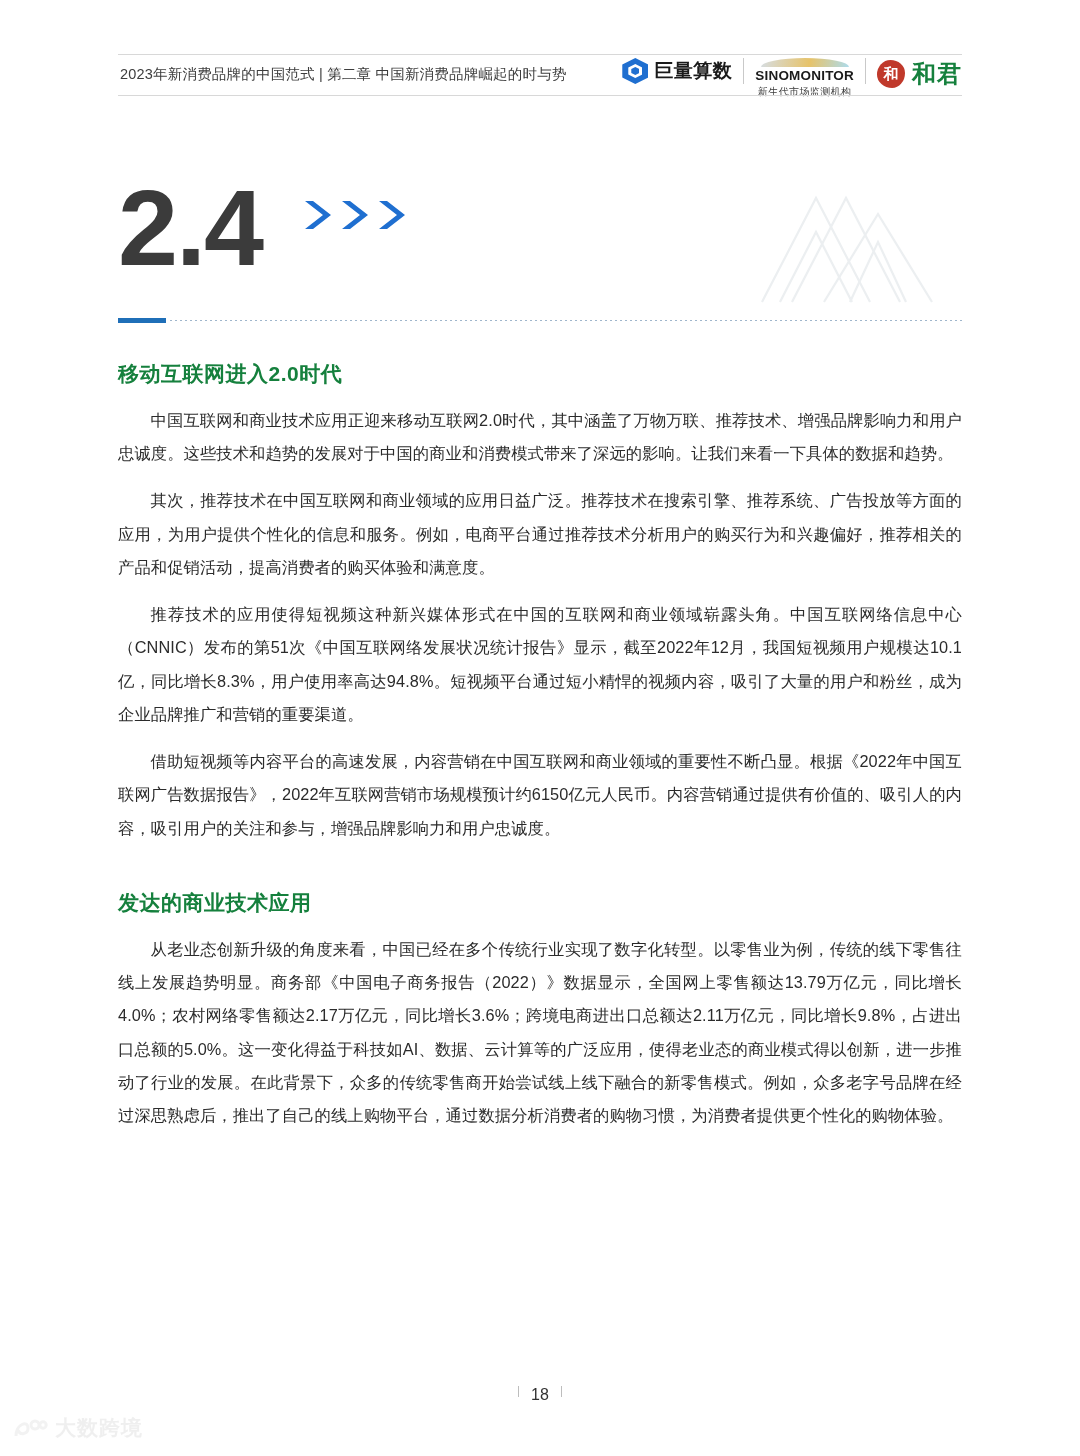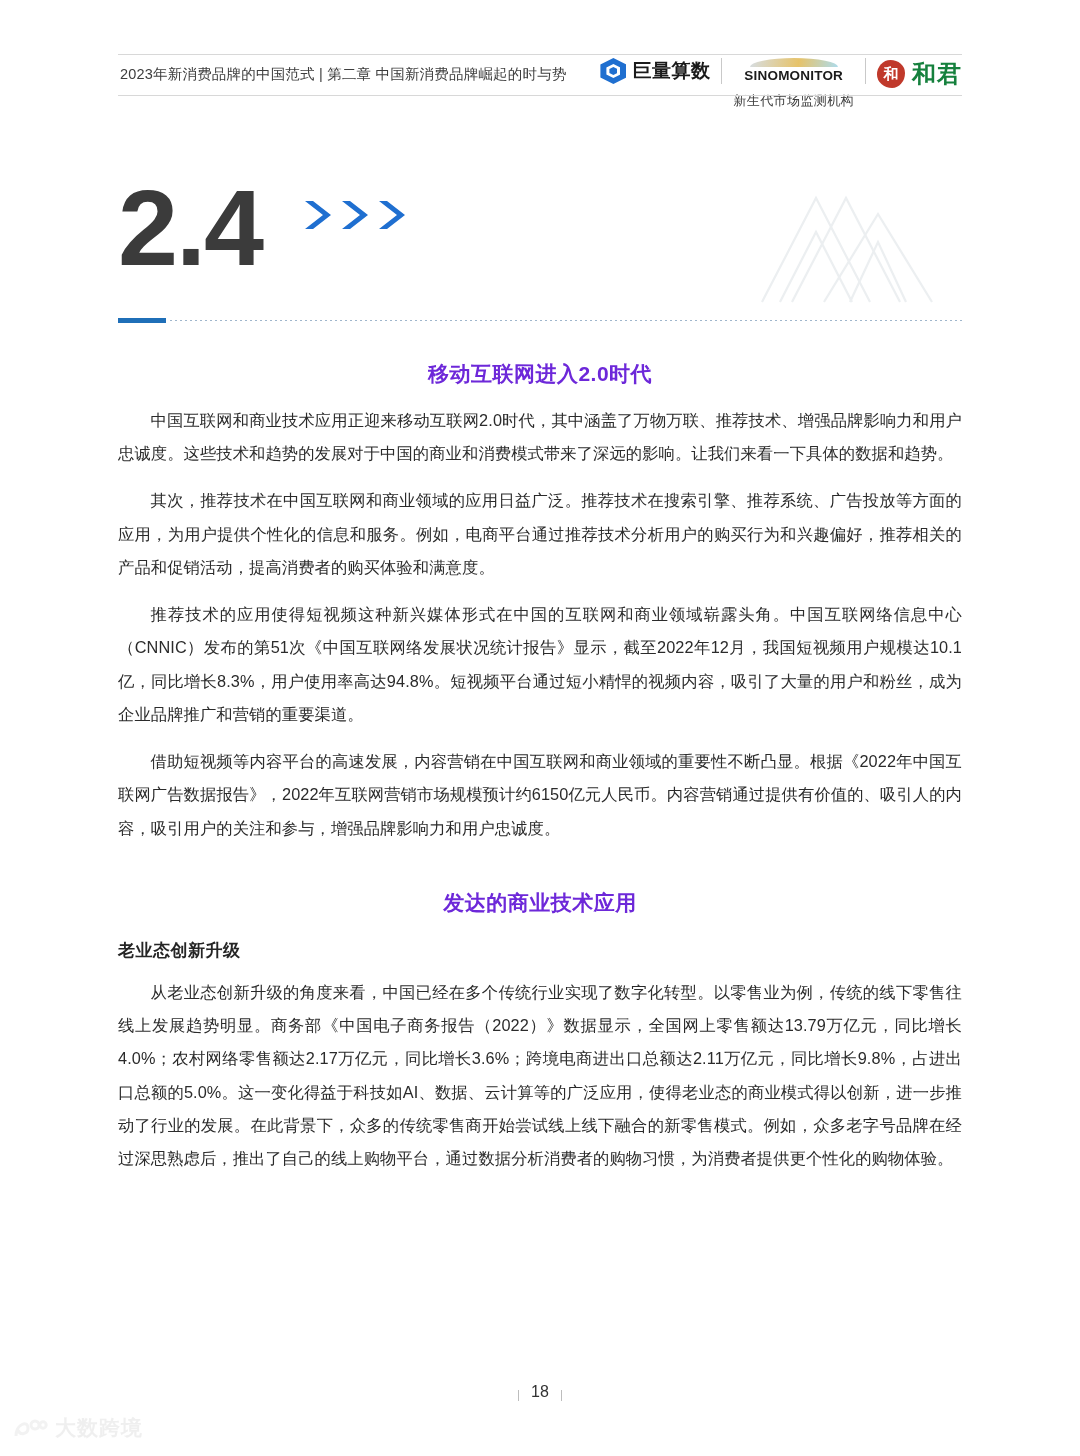--- a/index.html
+++ b/index.html
@@ -93,24 +93,24 @@
     border-radius: 50% 50% 0 0 / 100% 100% 0 0;
     opacity: .85;
   }
   .sino-name {
     font-size: 13.5px;
     font-weight: bold;
     letter-spacing: 0.2px;
     color: #1a1a1a;
   }
   .sino-sub {
-    font-size: 13px;
+    font-size: 10px;
     letter-spacing: 0.4px;
     color: #3b3b3b;
-    margin-top: 11px;
+    margin-top: 4px;
   }
   .hejun-seal {
     width: 28px; height: 28px;
     margin-right: 7px;
     background: #c0392b;
     border-radius: 48% 52% 46% 54% / 52% 46% 54% 48%;
     color: #fff;
     font-size: 15px;
     font-weight: bold;
     display: flex;
@@ -194,23 +194,22 @@
   .content {
     position: absolute;
     left: 118px;
     top: 360px;
     width: 844px;
   }
   h2.sec-head {
     margin: 0 0 16px 0;
     font-size: 21px;
     font-weight: bold;
-    color: #6d28d9;
+    color: #15803d;
     letter-spacing: 0.5px;
-    text-align: center;
   }
   h2.sec-head.spaced { margin-top: 44px; }
   h3.sub-head {
     margin: 22px 0 14px 0;
     font-size: 17px;
     font-weight: bold;
     color: #252525;
     letter-spacing: 0.5px;
   }
   p.para {
@@ -227,21 +226,21 @@
   
   .footer {
     position: absolute;
     left: 0;
     top: 1383px;
     width: 1080px;
     text-align: center;
   }
   .page-no {
     display: inline-flex;
-    align-items: flex-end;
+    align-items: flex-start;
     gap: 12px;
     font-size: 16px;
     color: #333;
   }
   .page-no .tick {
     display: inline-block;
     width: 1px;
     height: 11px;
     background: #bdbdbd;
   }
@@ -336,21 +335,20 @@
 
 <div class="content">
 
   <h2 class="sec-head">移动互联网进入2.0时代</h2>
   <p class="para">中国互联网和商业技术应用正迎来移动互联网2.0时代，其中涵盖了万物万联、推荐技术、增强品牌影响力和用户忠诚度。这些技术和趋势的发展对于中国的商业和消费模式带来了深远的影响。让我们来看一下具体的数据和趋势。</p>
   <p class="para">其次，推荐技术在中国互联网和商业领域的应用日益广泛。推荐技术在搜索引擎、推荐系统、广告投放等方面的应用，为用户提供个性化的信息和服务。例如，电商平台通过推荐技术分析用户的购买行为和兴趣偏好，推荐相关的产品和促销活动，提高消费者的购买体验和满意度。</p>
   <p class="para">推荐技术的应用使得短视频这种新兴媒体形式在中国的互联网和商业领域崭露头角。中国互联网络信息中心（CNNIC）发布的第51次《中国互联网络发展状况统计报告》显示，截至2022年12月，我国短视频用户规模达10.1亿，同比增长8.3%，用户使用率高达94.8%。短视频平台通过短小精悍的视频内容，吸引了大量的用户和粉丝，成为企业品牌推广和营销的重要渠道。</p>
   <p class="para">借助短视频等内容平台的高速发展，内容营销在中国互联网和商业领域的重要性不断凸显。根据《2022年中国互联网广告数据报告》，2022年互联网营销市场规模预计约6150亿元人民币。内容营销通过提供有价值的、吸引人的内容，吸引用户的关注和参与，增强品牌影响力和用户忠诚度。</p>
 
   <h2 class="sec-head spaced">发达的商业技术应用</h2>
-  <h3 class="sub-head">老业态创新升级</h3>
   <p class="para">从老业态创新升级的角度来看，中国已经在多个传统行业实现了数字化转型。以零售业为例，传统的线下零售往线上发展趋势明显。商务部《中国电子商务报告（2022）》数据显示，全国网上零售额达13.79万亿元，同比增长4.0%；农村网络零售额达2.17万亿元，同比增长3.6%；跨境电商进出口总额达2.11万亿元，同比增长9.8%，占进出口总额的5.0%。这一变化得益于科技如AI、数据、云计算等的广泛应用，使得老业态的商业模式得以创新，进一步推动了行业的发展。在此背景下，众多的传统零售商开始尝试线上线下融合的新零售模式。例如，众多老字号品牌在经过深思熟虑后，推出了自己的线上购物平台，通过数据分析消费者的购物习惯，为消费者提供更个性化的购物体验。</p>
 
 </div>
 
 <div class="footer">
   <span class="page-no">
     <span class="tick"></span>
     <span>18</span>
     <span class="tick"></span>
   </span>

